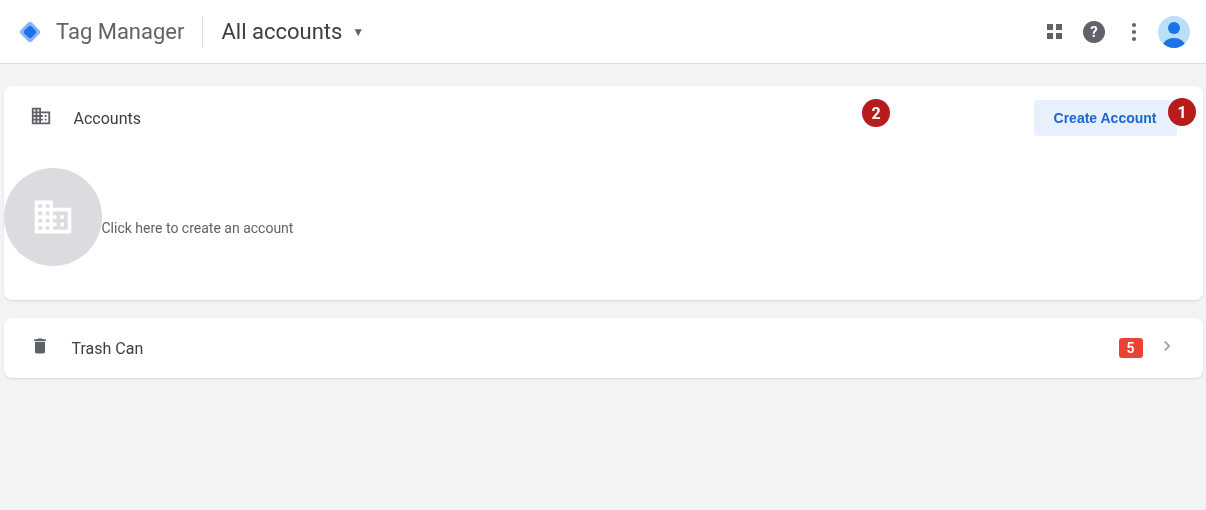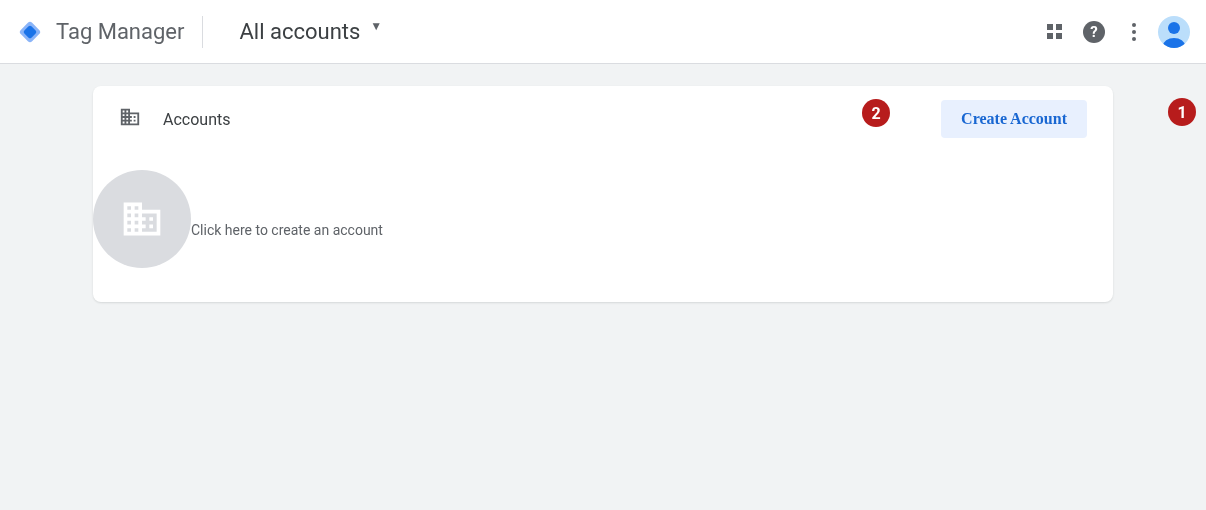--- a/index.html
+++ b/index.html
@@ -28,25 +28,24 @@
     color: #5f6368;
     margin-left: 12px;
     text-align: right;
   }
   .v-sep {
     width: 1px; height: 32px;
     background: #dadce0;
     margin: 0 18px;
   }
   .scope-picker {
-    display: flex; 
+    display: flex; align-items: center;
     font-size: 22px;
     color: #3c4043;
     cursor: pointer;
-    margin-left: 18px;
   }
   .scope-picker .caret {
     margin-left: 10px;
     color: #5f6368;
     font-size: 12px;
   }
   .header-spacer { flex: 1; }
   .header-icons {
     display: flex; align-items: center;
   }
@@ -91,21 +90,21 @@
     content: ""; position: absolute; bottom: -6px;
     width: 22px; height: 16px; border-radius: 50% 50% 0 0; background: #1a73e8;
   }
 
   
   .content {
     padding: 22px 0;
     display: flex; flex-direction: column; align-items: center;
   }
   .card {
-    width: 1020px;
+    width: 1199px;
     background: #fff;
     border-radius: 8px;
     box-shadow: 0 1px 2px rgba(60,64,67,.15);
   }
   .card + .card { margin-top: 18px; }
 
   
   .accounts-header {
     display: flex; align-items: center;
     padding: 14px 26px;
@@ -115,27 +114,26 @@
   }
   .accounts-title {
     font-size: 16px;
     margin-left: 22px;
     flex: 1;
     color: #3c4043;
   }
   .create-btn {
     background: #e8f0fe;
     color: #1967d2;
-    font-size: 16px;
+    font-size: 14px;
     font-weight: 600;
     padding: 10px 20px;
     border-radius: 4px;
     cursor: pointer;
     border: none;
-    font-family: Liberation Serif, serif;
   }
   .empty-state {
     display: flex; align-items: center;
     padding: 18px 0 34px;
   }
   .empty-circle {
     width: 98px; height: 98px; border-radius: 50%;
     background: #dadce0;
     display: flex; align-items: center; justify-content: center;
   }
@@ -261,20 +259,34 @@
     <div class="empty-state">
       <div class="empty-circle">
         <svg width="44" height="44" viewBox="0 0 24 24" fill="#ffffff">
           <path d="M12 7V3H2v18h20V7H12zM6 19H4v-2h2v2zm0-4H4v-2h2v2zm0-4H4V9h2v2zm0-4H4V5h2v2zm4 12H8v-2h2v2zm0-4H8v-2h2v2zm0-4H8V9h2v2zm0-4H8V5h2v2zm10 12h-8v-2h2v-2h-2v-2h2v-2h-2V9h8v10zm-2-8h-2v2h2v-2zm0 4h-2v2h2v-2z"></path>
         </svg>
       </div>
       <span class="empty-text">Click here to create an account</span>
     </div>
   </div>
 
+  <div class="card trash-row" style="display:flex;">
+    <span class="trash-icon">
+      <svg width="20" height="20" viewBox="0 0 24 24" fill="#5f6368">
+        <path d="M6 19c0 1.1.9 2 2 2h8c1.1 0 2-.9 2-2V7H6v12zM19 4h-3.5l-1-1h-5l-1 1H5v2h14V4z"></path>
+      </svg>
+    </span>
+    <span class="trash-title">Trash Can</span>
+    <span class="badge">5</span>
+    <span class="chevron">
+      <svg width="20" height="20" viewBox="0 0 24 24" fill="#9aa0a6">
+        <path d="M8.59 16.59L13.17 12 8.59 7.41 10 6l6 6-6 6-1.41-1.41z"></path>
+      </svg>
+    </span>
+  </div>
 
 
 </div>
 
 <div class="annotation">
   
 </div>
 <div class="ann-badge annotation" style="left:1168px; top:98px;">1</div>
 
 <div class="annotation">

